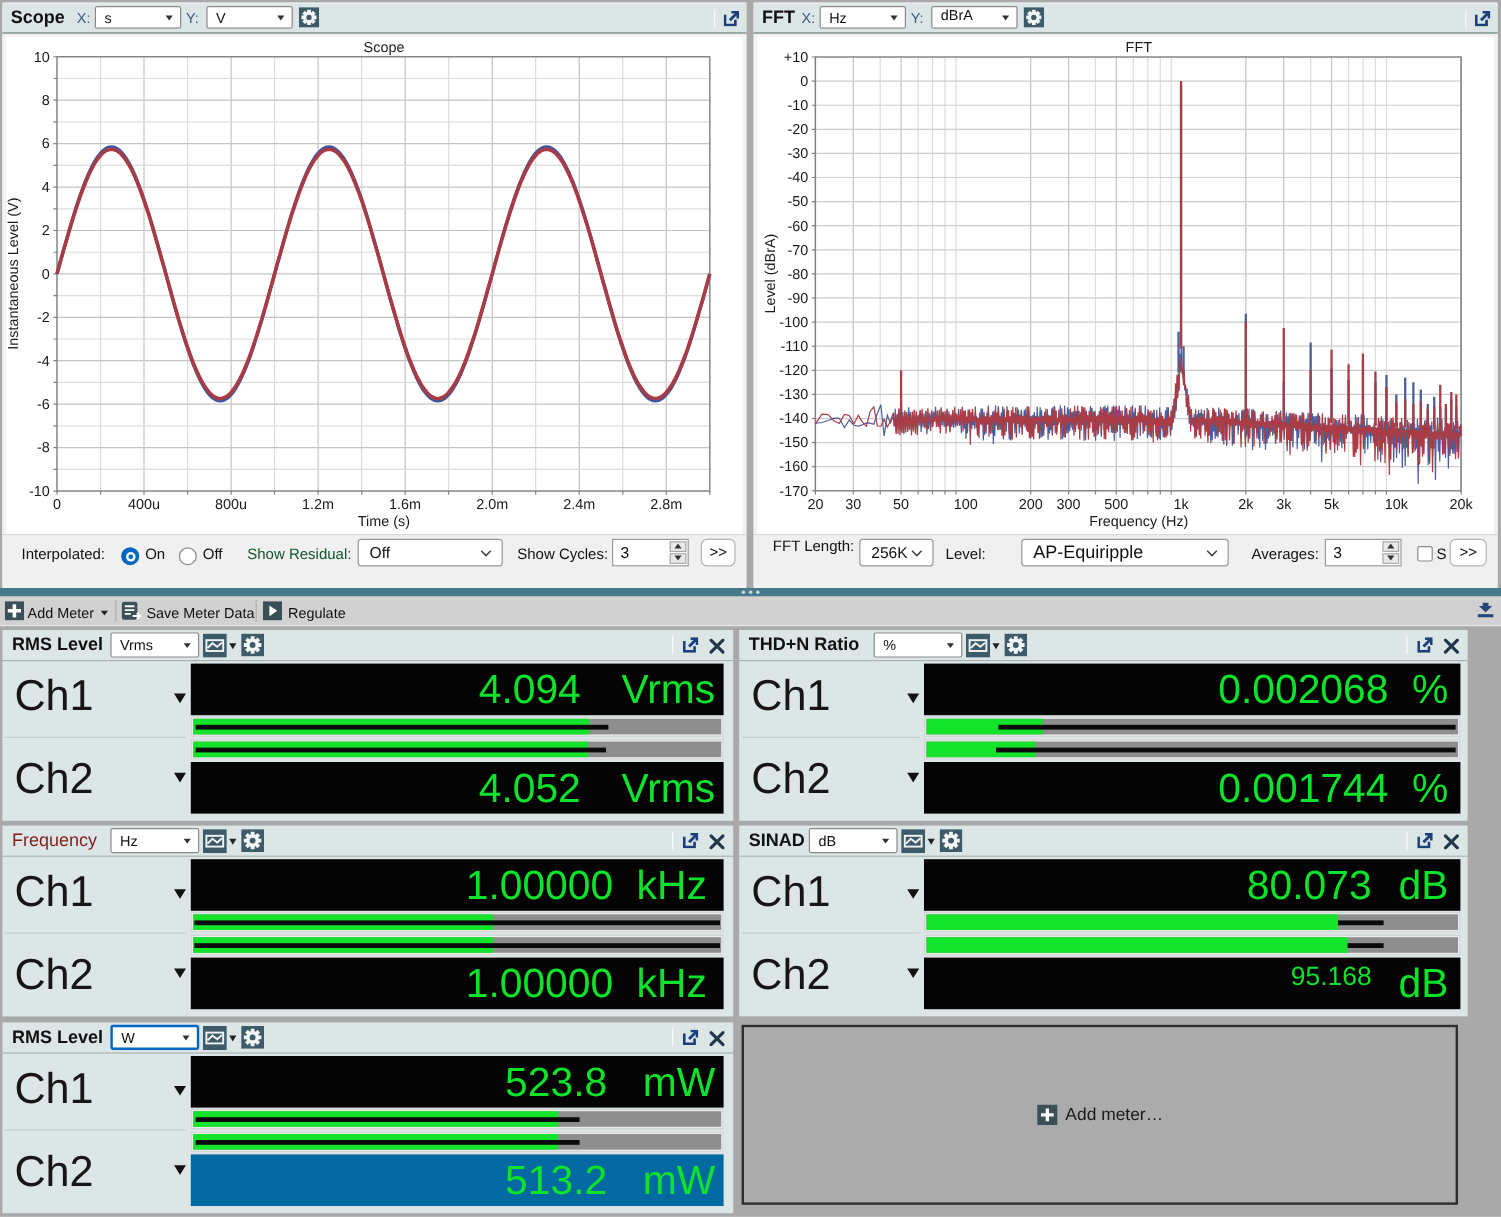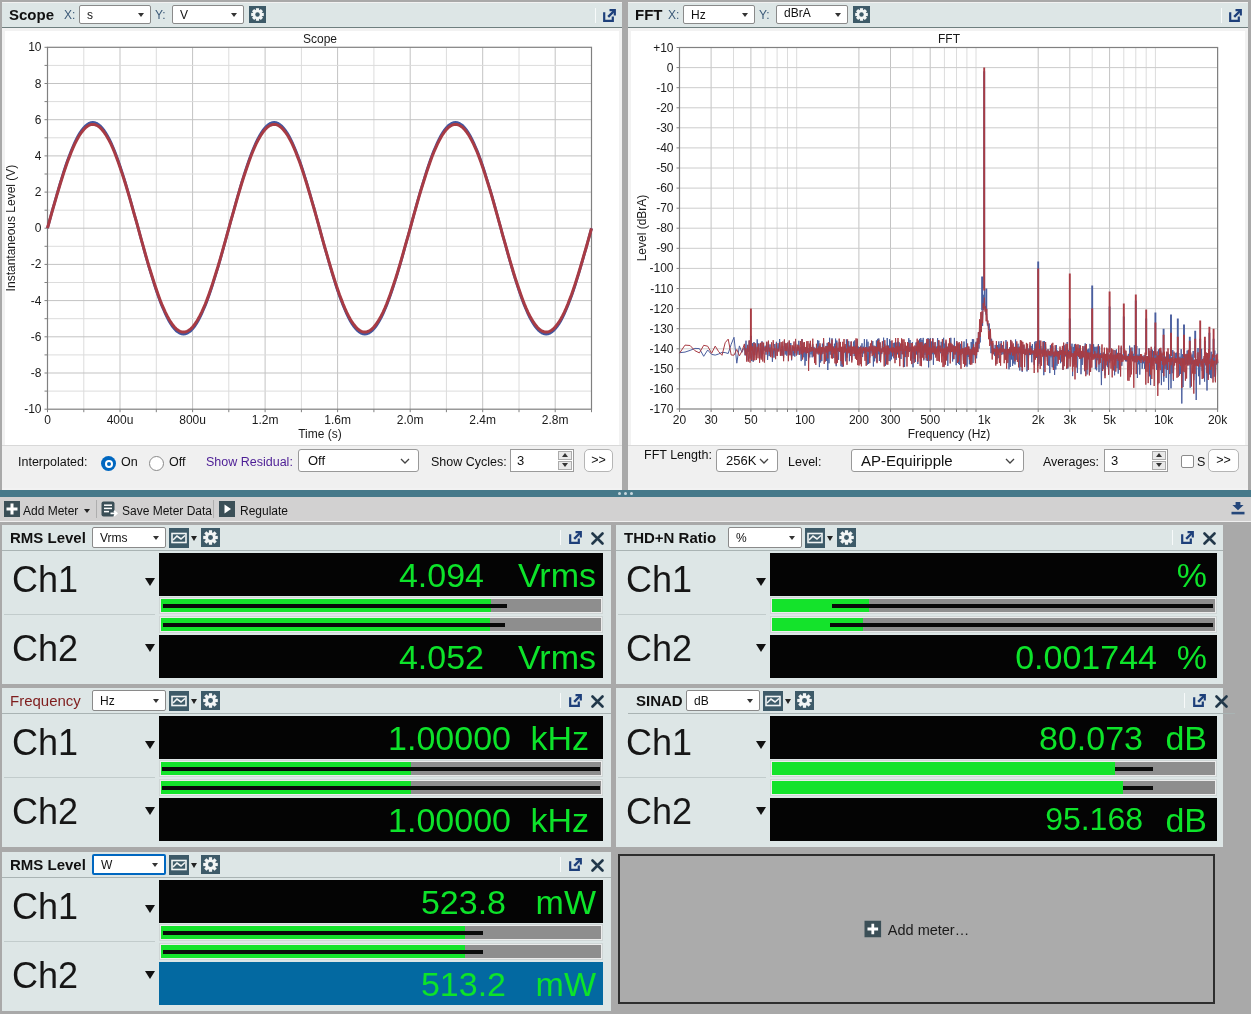--- a/index.html
+++ b/index.html
@@ -302,21 +302,21 @@
     </svg>
 <div style="position:absolute;left:2px;top:445px;width:620px;height:43px;background:#f0f0f0;border-top:1px solid #d8d8d8;box-sizing:border-box"></div>
 <div style="position:absolute;left:628px;top:445px;width:620px;height:43px;background:#f0f0f0;border-top:1px solid #d8d8d8;box-sizing:border-box"></div>
 <span style="position:absolute;left:18px;top:455px;font-size:12.5px;font-weight:normal;color:#111;white-space:nowrap;">Interpolated:</span>
 <div style="position:absolute;left:101px;top:456px;width:15px;height:15px;border-radius:50%;background:#0067c0"></div>
 <div style="position:absolute;left:104.5px;top:459.5px;width:8px;height:8px;border-radius:50%;background:#fff"></div>
 <div style="position:absolute;left:106.5px;top:461.5px;width:4px;height:4px;border-radius:50%;background:#0067c0"></div>
 <span style="position:absolute;left:121px;top:455px;font-size:12.5px;font-weight:normal;color:#111;white-space:nowrap;">On</span>
 <div style="position:absolute;left:149px;top:456px;width:15px;height:15px;border-radius:50%;background:#fff;border:1px solid #8a8a8a;box-sizing:border-box"></div>
 <span style="position:absolute;left:169px;top:455px;font-size:12.5px;font-weight:normal;color:#111;white-space:nowrap;">Off</span>
-<span style="position:absolute;left:206px;top:455px;font-size:12.5px;font-weight:normal;color:#4c1d95;white-space:nowrap;">Show Residual:</span>
+<span style="position:absolute;left:206px;top:455px;font-size:12.5px;font-weight:normal;color:#14532d;white-space:nowrap;">Show Residual:</span>
 <div style="position:absolute;left:298px;top:449px;width:121px;height:23px;background:#fff;border:1px solid #999;border-radius:3px;box-sizing:border-box;display:flex;align-items:center">
       <span style="font-size:13px;margin-left:9px;color:#111">Off</span>
       <svg style="position:absolute;right:8px;top:50%;margin-top:-4px" width="10" height="8" viewBox="0 0 10 8">
         <path d="M1 2 L5 6 L9 2" fill="none" stroke="#444" stroke-width="1.3"></path>
       </svg>
     </div>
 <span style="position:absolute;left:431px;top:455px;font-size:12.5px;font-weight:normal;color:#111;white-space:nowrap;">Show Cycles:</span>
 <div style="position:absolute;left:510px;top:449px;width:64px;height:23px;background:#fff;border:1px solid #9a9a9a;box-sizing:border-box"><span style="font-size:13px;margin-left:6px;line-height:21px;color:#111">3</span><div style="position:absolute;right:1px;top:1px;width:14px;height:9px;background:#e9e9e9;border:1px solid #ababab;box-sizing:border-box">
         <div style="position:absolute;left:50%;top:50%;margin:-2.2px 0 0 -3.5px;width:0;height:0;border-left:3.5px solid transparent;border-right:3.5px solid transparent;border-bottom:4.5px solid #333"></div>
       </div><div style="position:absolute;right:1px;bottom:1px;width:14px;height:9px;background:#e9e9e9;border:1px solid #ababab;box-sizing:border-box">
@@ -475,20 +475,21 @@
         <svg style="position:absolute;left:587px;top:7px" width="13" height="13" viewBox="0 0 13 13">
           <path d="M1.5 1.5 L11.5 11.5 M11.5 1.5 L1.5 11.5" stroke="#22384a" stroke-width="2.6" stroke-linecap="round"></path>
         </svg>
       </div>
       <div style="position:absolute;left:10px;top:33px;height:43px;display:flex;align-items:center;font-size:36px;color:#161616">Ch1</div>
       <div style="position:absolute;left:10px;top:102px;height:43px;display:flex;align-items:center;font-size:36px;color:#161616">Ch2</div>
       <div style="position:absolute;left:140px;top:53px;width:0;height:0;border-left:5.5px solid transparent;border-right:5.5px solid transparent;border-top:8px solid #111"></div>
       <div style="position:absolute;left:140px;top:119px;width:0;height:0;border-left:5.5px solid transparent;border-right:5.5px solid transparent;border-top:8px solid #111"></div>
       <div style="position:absolute;left:2px;top:89px;width:148px;height:1px;background:#c2cccc"></div>
       <div style="position:absolute;left:154px;top:28px;width:447px;height:43px;background:#040404">
+        <span style="position:absolute;right:60px;top:3px;font-size:34px;color:#0de32a">0.002068</span>
         <span style="position:absolute;right:10px;top:3px;font-size:34px;color:#0de32a">%</span>
       </div>
       <div style="position:absolute;left:154px;top:110px;width:447px;height:43px;background:#040404">
         <span style="position:absolute;right:60px;top:3px;font-size:34px;color:#0de32a">0.001744</span>
         <span style="position:absolute;right:10px;top:3px;font-size:34px;color:#0de32a">%</span>
       </div>
       <div style="position:absolute;left:154px;top:72px;width:447px;height:17px;background:#ececec;box-sizing:border-box;border:1px solid #cfd6d6">
         <div style="position:absolute;left:1px;top:1px;width:443px;height:13px;background:#8e8e8e">
           <div style="position:absolute;left:0;top:0;width:97px;height:13px;background:#14e32b"></div>
           <div style="position:absolute;left:60px;top:4.5px;width:381px;height:4px;background:#0a0a0a"></div>
@@ -557,21 +558,21 @@
         </div>
       </div>
       <div style="position:absolute;left:157px;top:91px;width:444px;height:17px;background:#ececec;box-sizing:border-box;border:1px solid #cfd6d6">
         <div style="position:absolute;left:1px;top:1px;width:440px;height:13px;background:#8e8e8e">
           <div style="position:absolute;left:0;top:0;width:250px;height:13px;background:#14e32b"></div>
           <div style="position:absolute;left:1px;top:4.5px;width:438px;height:4px;background:#0a0a0a"></div>
         </div>
       </div>
     </div>
 <div style="position:absolute;left:616px;top:688px;width:607px;height:159px;background:#dde6e6">
-      <div style="position:absolute;left:12px;top:0;width:100%;height:26px;border-bottom:1px solid #a9b3b3;box-sizing:border-box">
+      <div style="position:absolute;left:0;top:0;width:100%;height:26px;border-bottom:1px solid #a9b3b3;box-sizing:border-box">
         <span style="position:absolute;left:8px;top:4px;font-size:15px;font-weight:bold;color:#111">SINAD</span>
         <div style="position:absolute;left:58px;top:2px;width:74px;height:21px;background:#ffffff;border:1px solid #8a8a8a;border-radius:2px;box-sizing:border-box;display:flex;align-items:center">
           <span style="font-size:12px;margin-left:7px;color:#111">dB</span>
           <div style="position:absolute;right:6px;top:50%;margin-top:-2px;width:0;height:0;border-left:3.5px solid transparent;border-right:3.5px solid transparent;border-top:4.5px solid #333"></div>
         </div>
         <svg style="position:absolute;left:135px;top:3px" width="20" height="20" viewBox="0 0 20 20">
           <rect width="20" height="20" fill="#3d5a68"></rect>
           <rect x="3" y="5.5" width="14" height="9" fill="none" stroke="#f2f5f5" stroke-width="1.6"></rect>
           <path d="M4 12 L8 8 L12 11 L16 7.5" fill="none" stroke="#f2f5f5" stroke-width="1.6"></path>
         </svg>
@@ -602,21 +603,21 @@
       <div style="position:absolute;left:10px;top:33px;height:43px;display:flex;align-items:center;font-size:36px;color:#161616">Ch1</div>
       <div style="position:absolute;left:10px;top:102px;height:43px;display:flex;align-items:center;font-size:36px;color:#161616">Ch2</div>
       <div style="position:absolute;left:140px;top:53px;width:0;height:0;border-left:5.5px solid transparent;border-right:5.5px solid transparent;border-top:8px solid #111"></div>
       <div style="position:absolute;left:140px;top:119px;width:0;height:0;border-left:5.5px solid transparent;border-right:5.5px solid transparent;border-top:8px solid #111"></div>
       <div style="position:absolute;left:2px;top:89px;width:148px;height:1px;background:#c2cccc"></div>
       <div style="position:absolute;left:154px;top:28px;width:447px;height:43px;background:#040404">
         <span style="position:absolute;right:74px;top:3px;font-size:34px;color:#0de32a">80.073</span>
         <span style="position:absolute;right:10px;top:3px;font-size:34px;color:#0de32a">dB</span>
       </div>
       <div style="position:absolute;left:154px;top:110px;width:447px;height:43px;background:#040404">
-        <span style="position:absolute;right:74px;top:3px;font-size:32px;color:#0de32a">95.168</span>
+        <span style="position:absolute;right:74px;top:3px;font-size:22px;color:#0de32a">95.168</span>
         <span style="position:absolute;right:10px;top:3px;font-size:34px;color:#0de32a">dB</span>
       </div>
       <div style="position:absolute;left:154px;top:72px;width:447px;height:17px;background:#ececec;box-sizing:border-box;border:1px solid #cfd6d6">
         <div style="position:absolute;left:1px;top:1px;width:443px;height:13px;background:#8e8e8e">
           <div style="position:absolute;left:0;top:0;width:343px;height:13px;background:#14e32b"></div>
           <div style="position:absolute;left:343px;top:4.5px;width:38px;height:4px;background:#0a0a0a"></div>
         </div>
       </div>
       <div style="position:absolute;left:154px;top:91px;width:447px;height:17px;background:#ececec;box-sizing:border-box;border:1px solid #cfd6d6">
         <div style="position:absolute;left:1px;top:1px;width:443px;height:13px;background:#8e8e8e">

